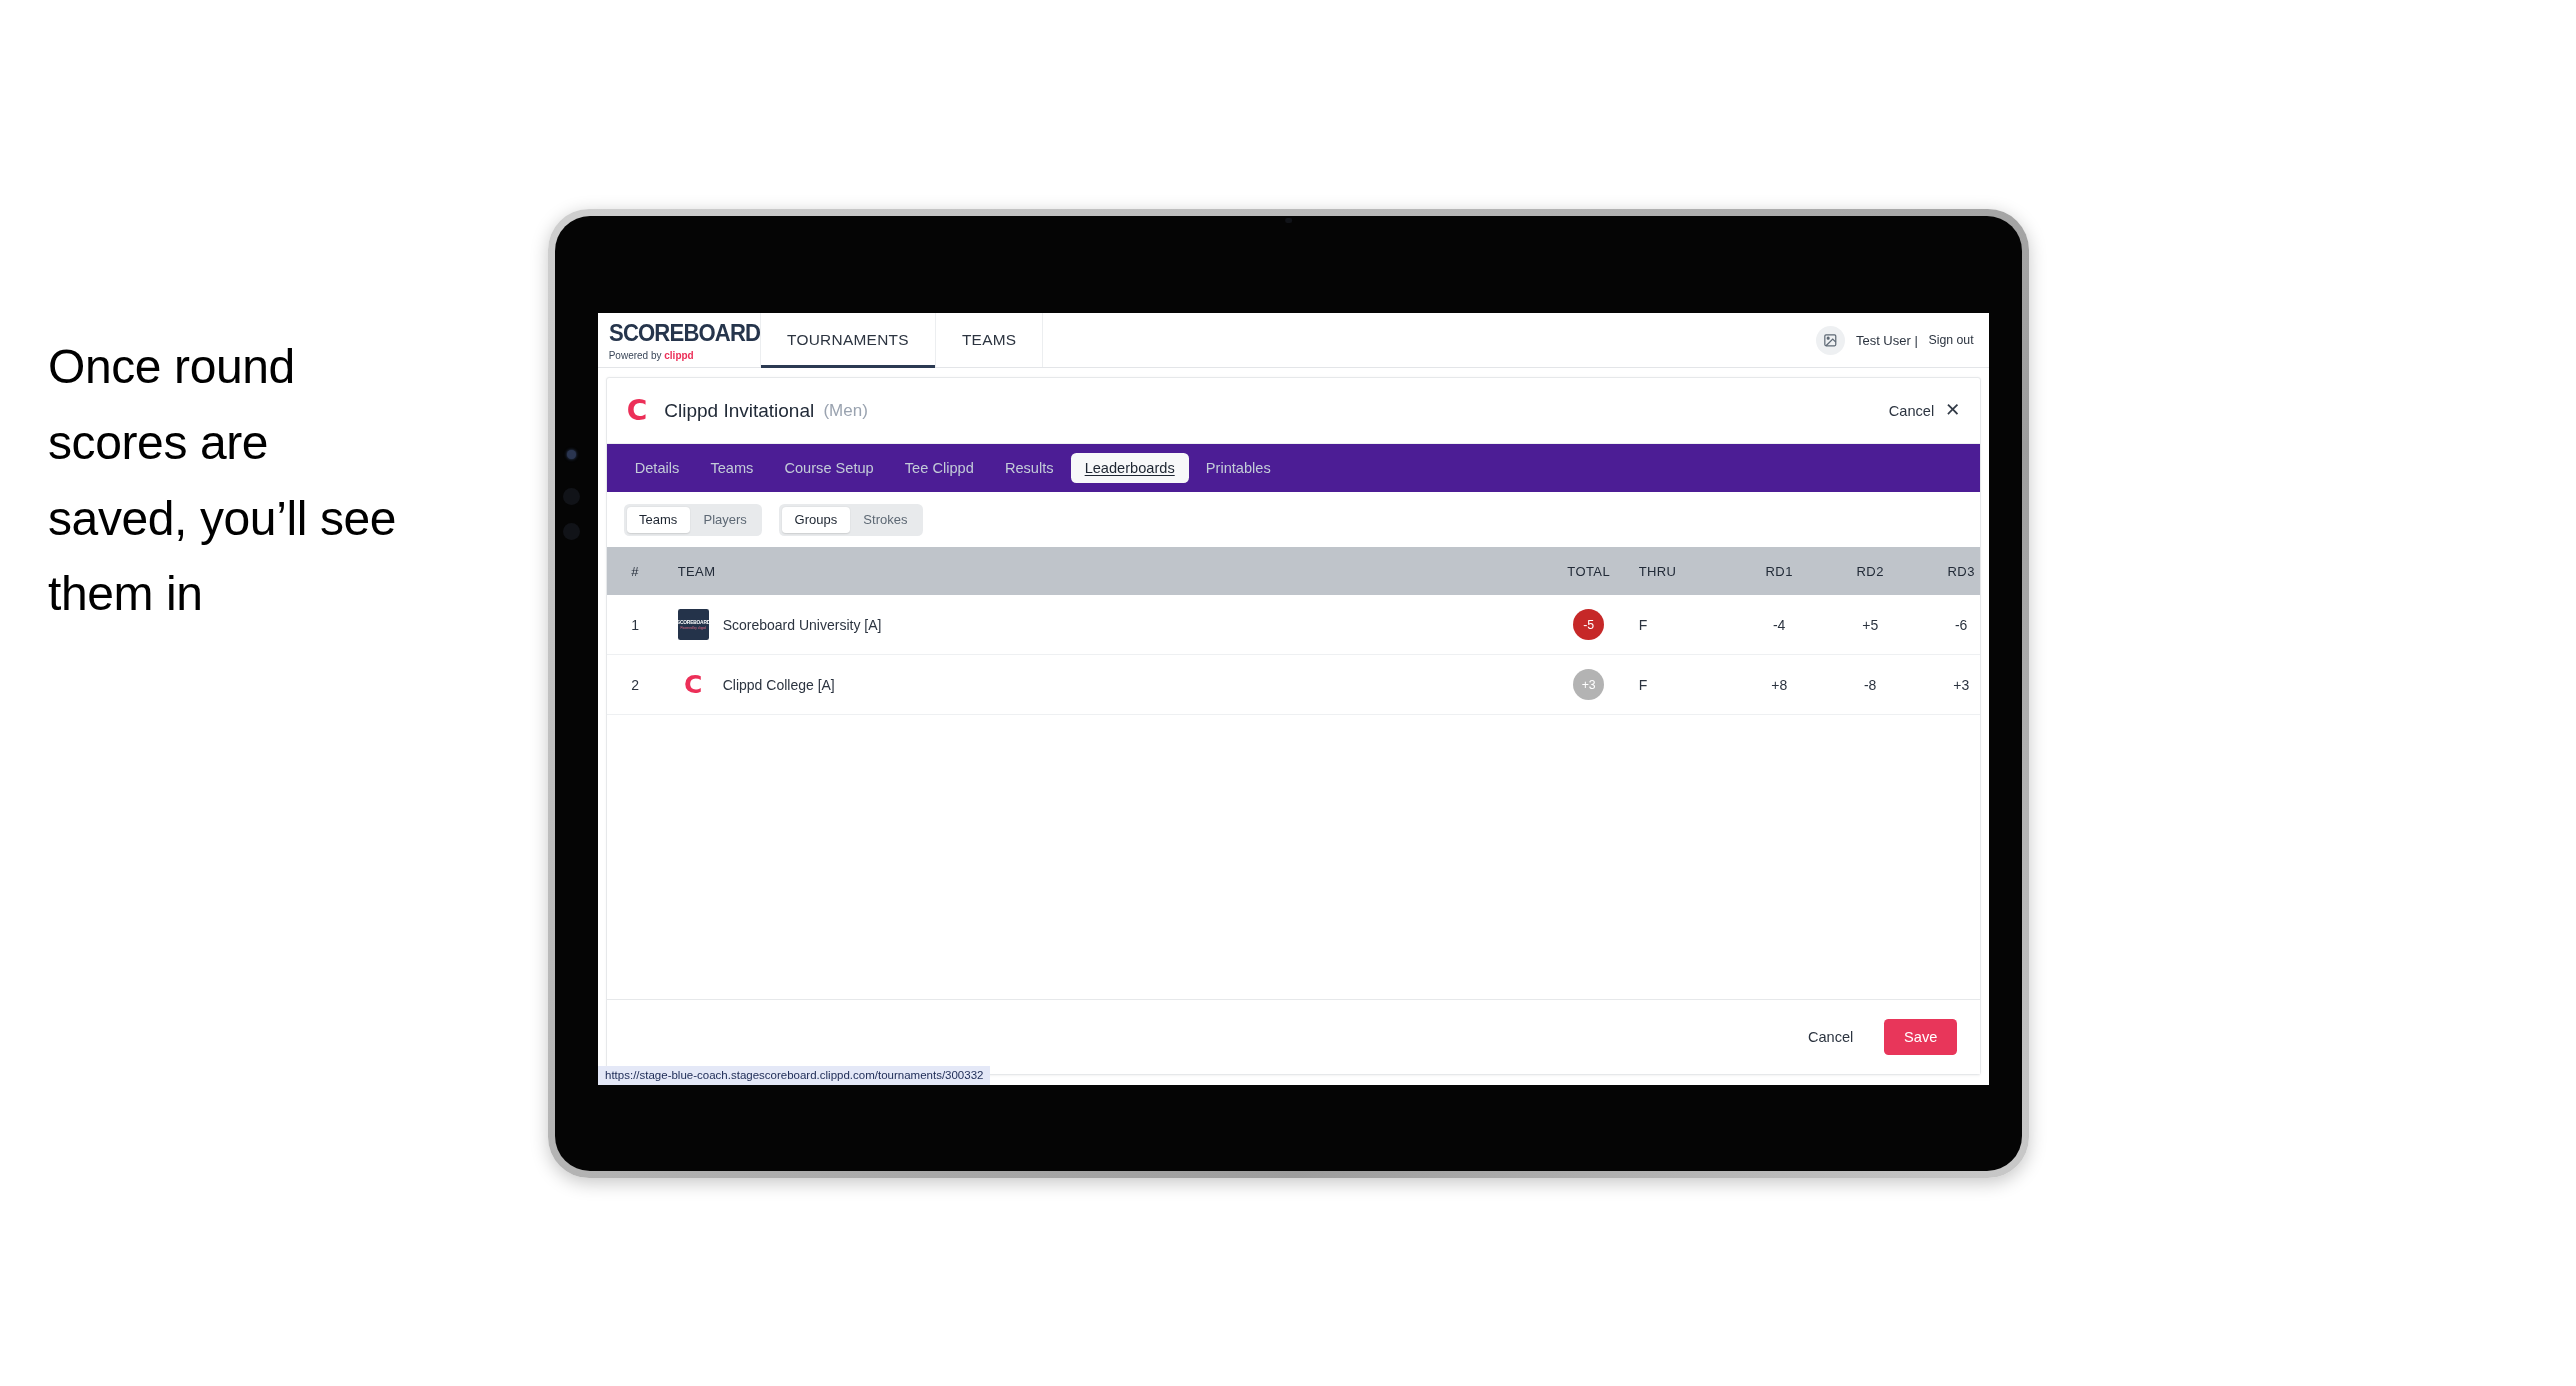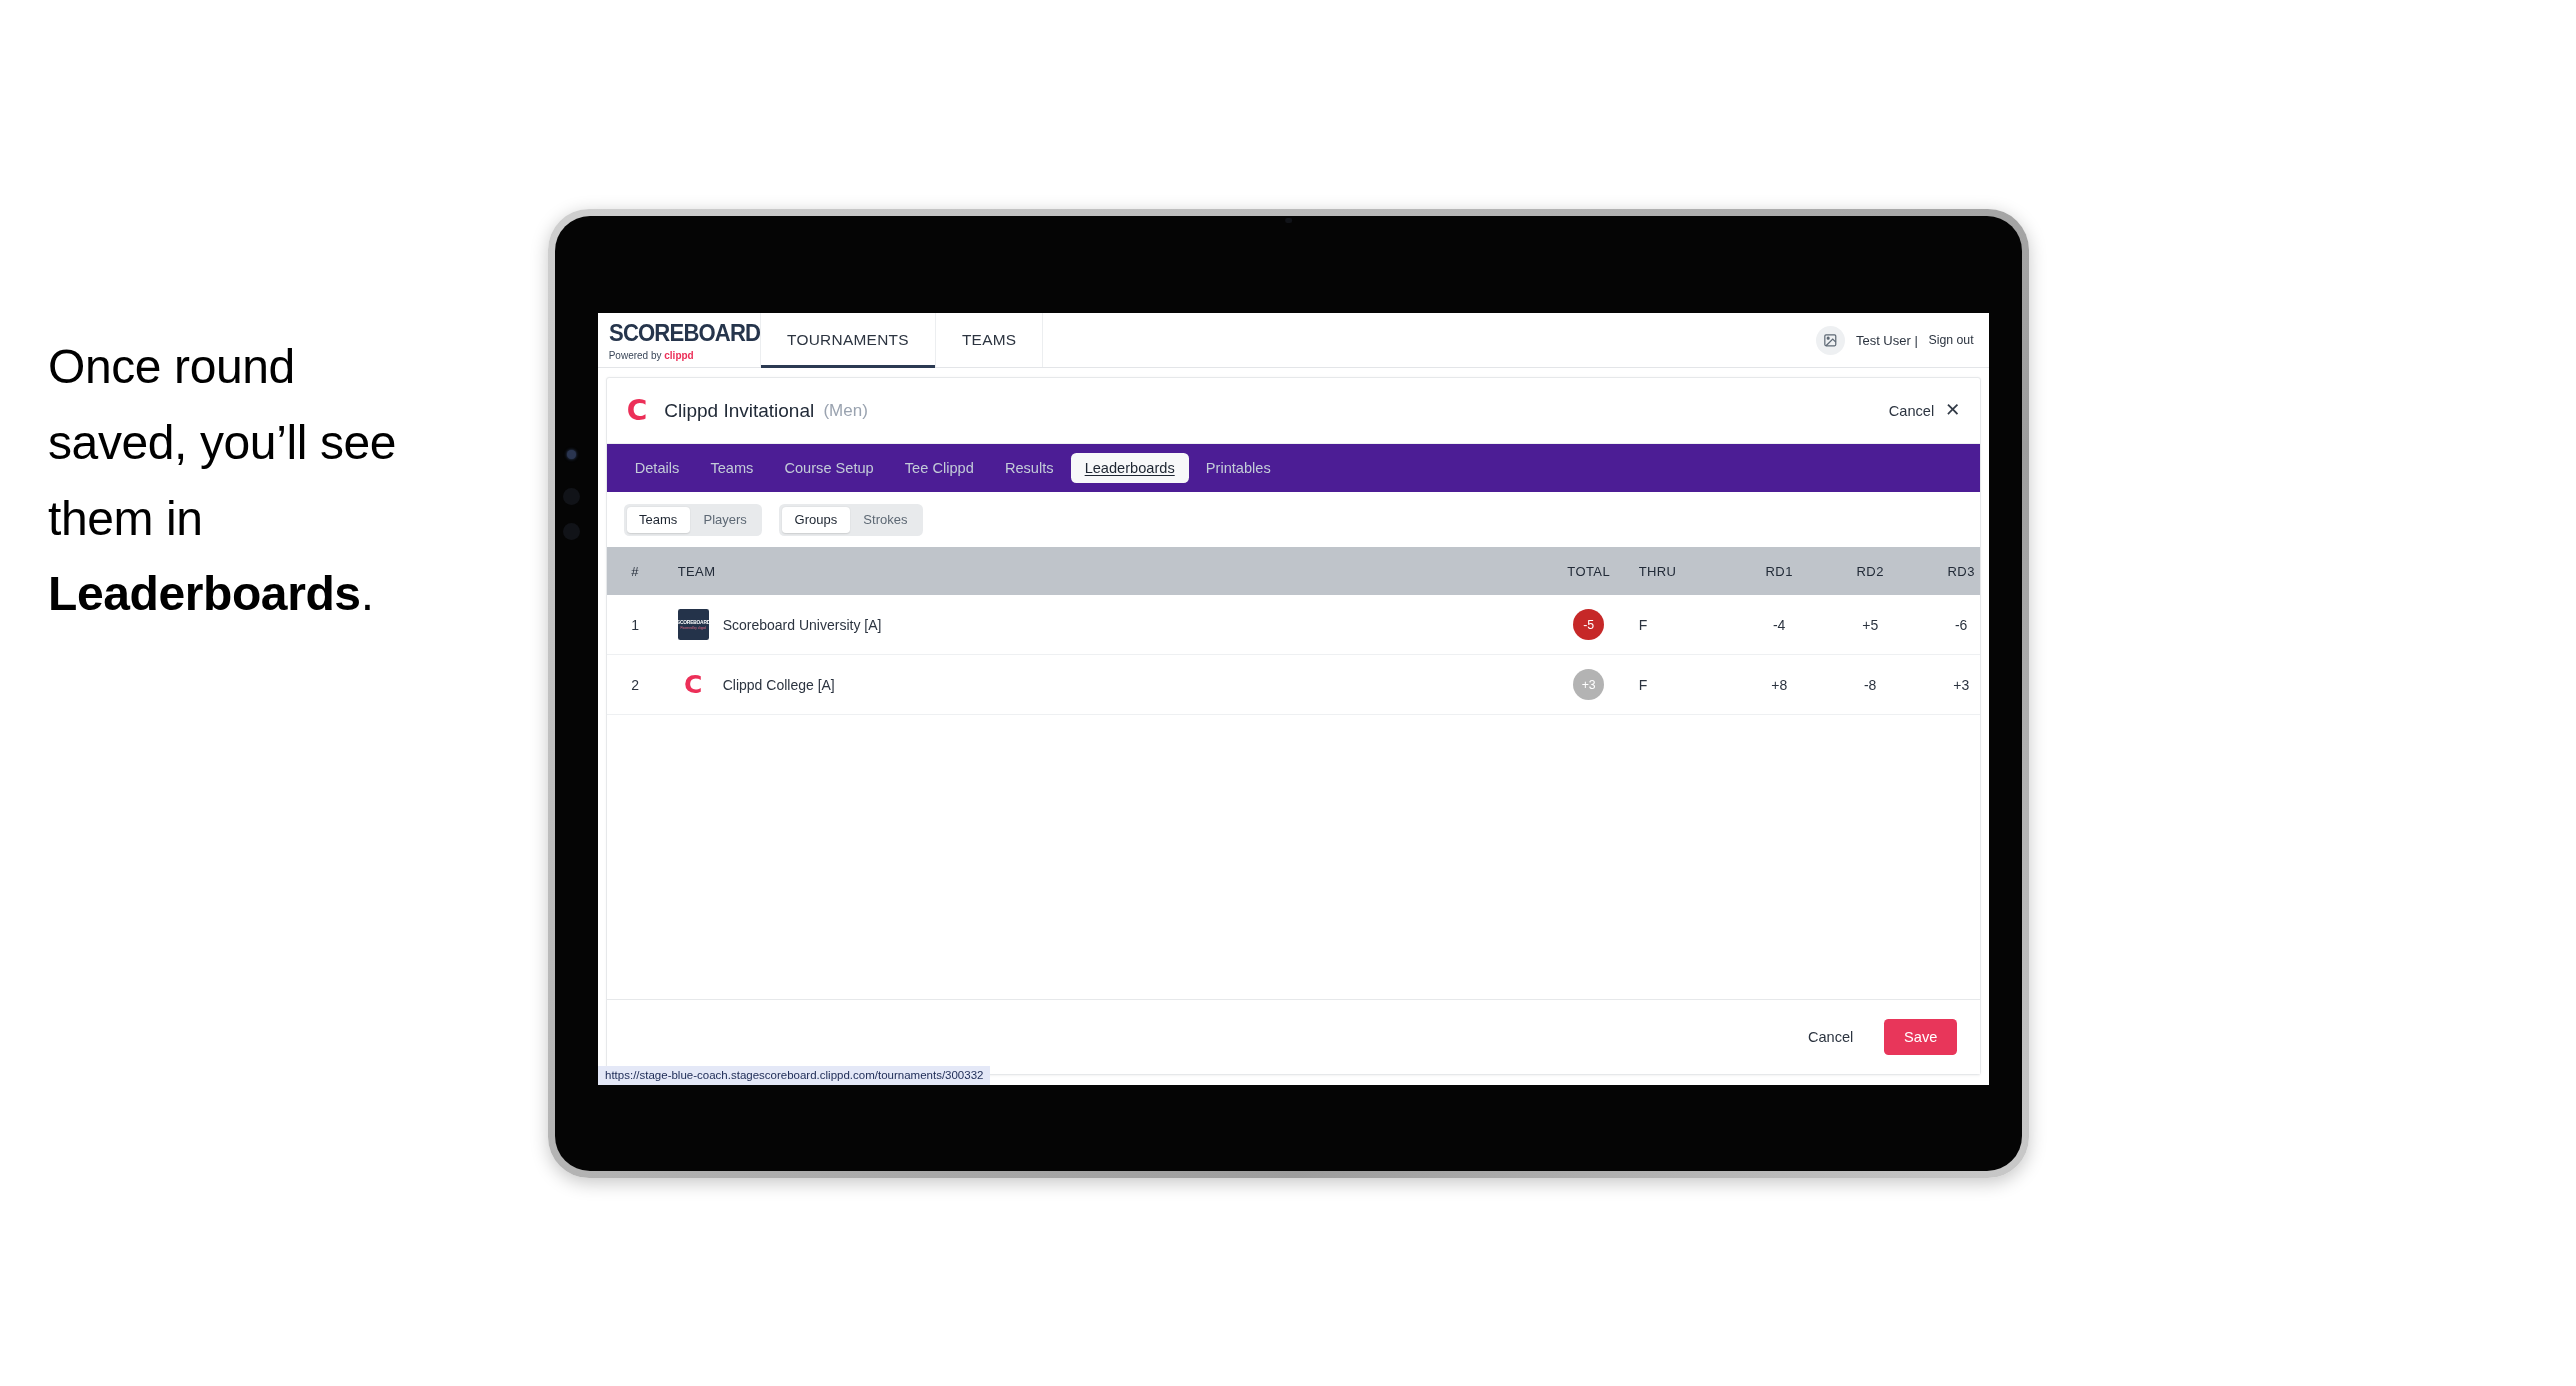--- a/index.html
+++ b/index.html
@@ -301,23 +301,23 @@
     font-size: 11.5px;
     padding: 3.1px 7px 3.8px 7px;
     white-space: nowrap;
   }
 </style>
 </head>
 <body>
 
 <div id="caption">
   <div>Once round</div>
+  <div>scores are</div>
   <div>saved, you’ll see</div>
   <div>them in</div>
-  <div><span class="bold">Leaderboards</span><span>.</span></div>
 </div>
 
 <div id="tablet">
   <div id="tablet-screen">
 
     <div class="bezel-dot" id="dot-top"></div>
     <div class="bezel-dot" id="dot-cam"></div>
     <div class="bezel-dot" id="dot-a"></div>
     <div class="bezel-dot" id="dot-b"></div>
 

